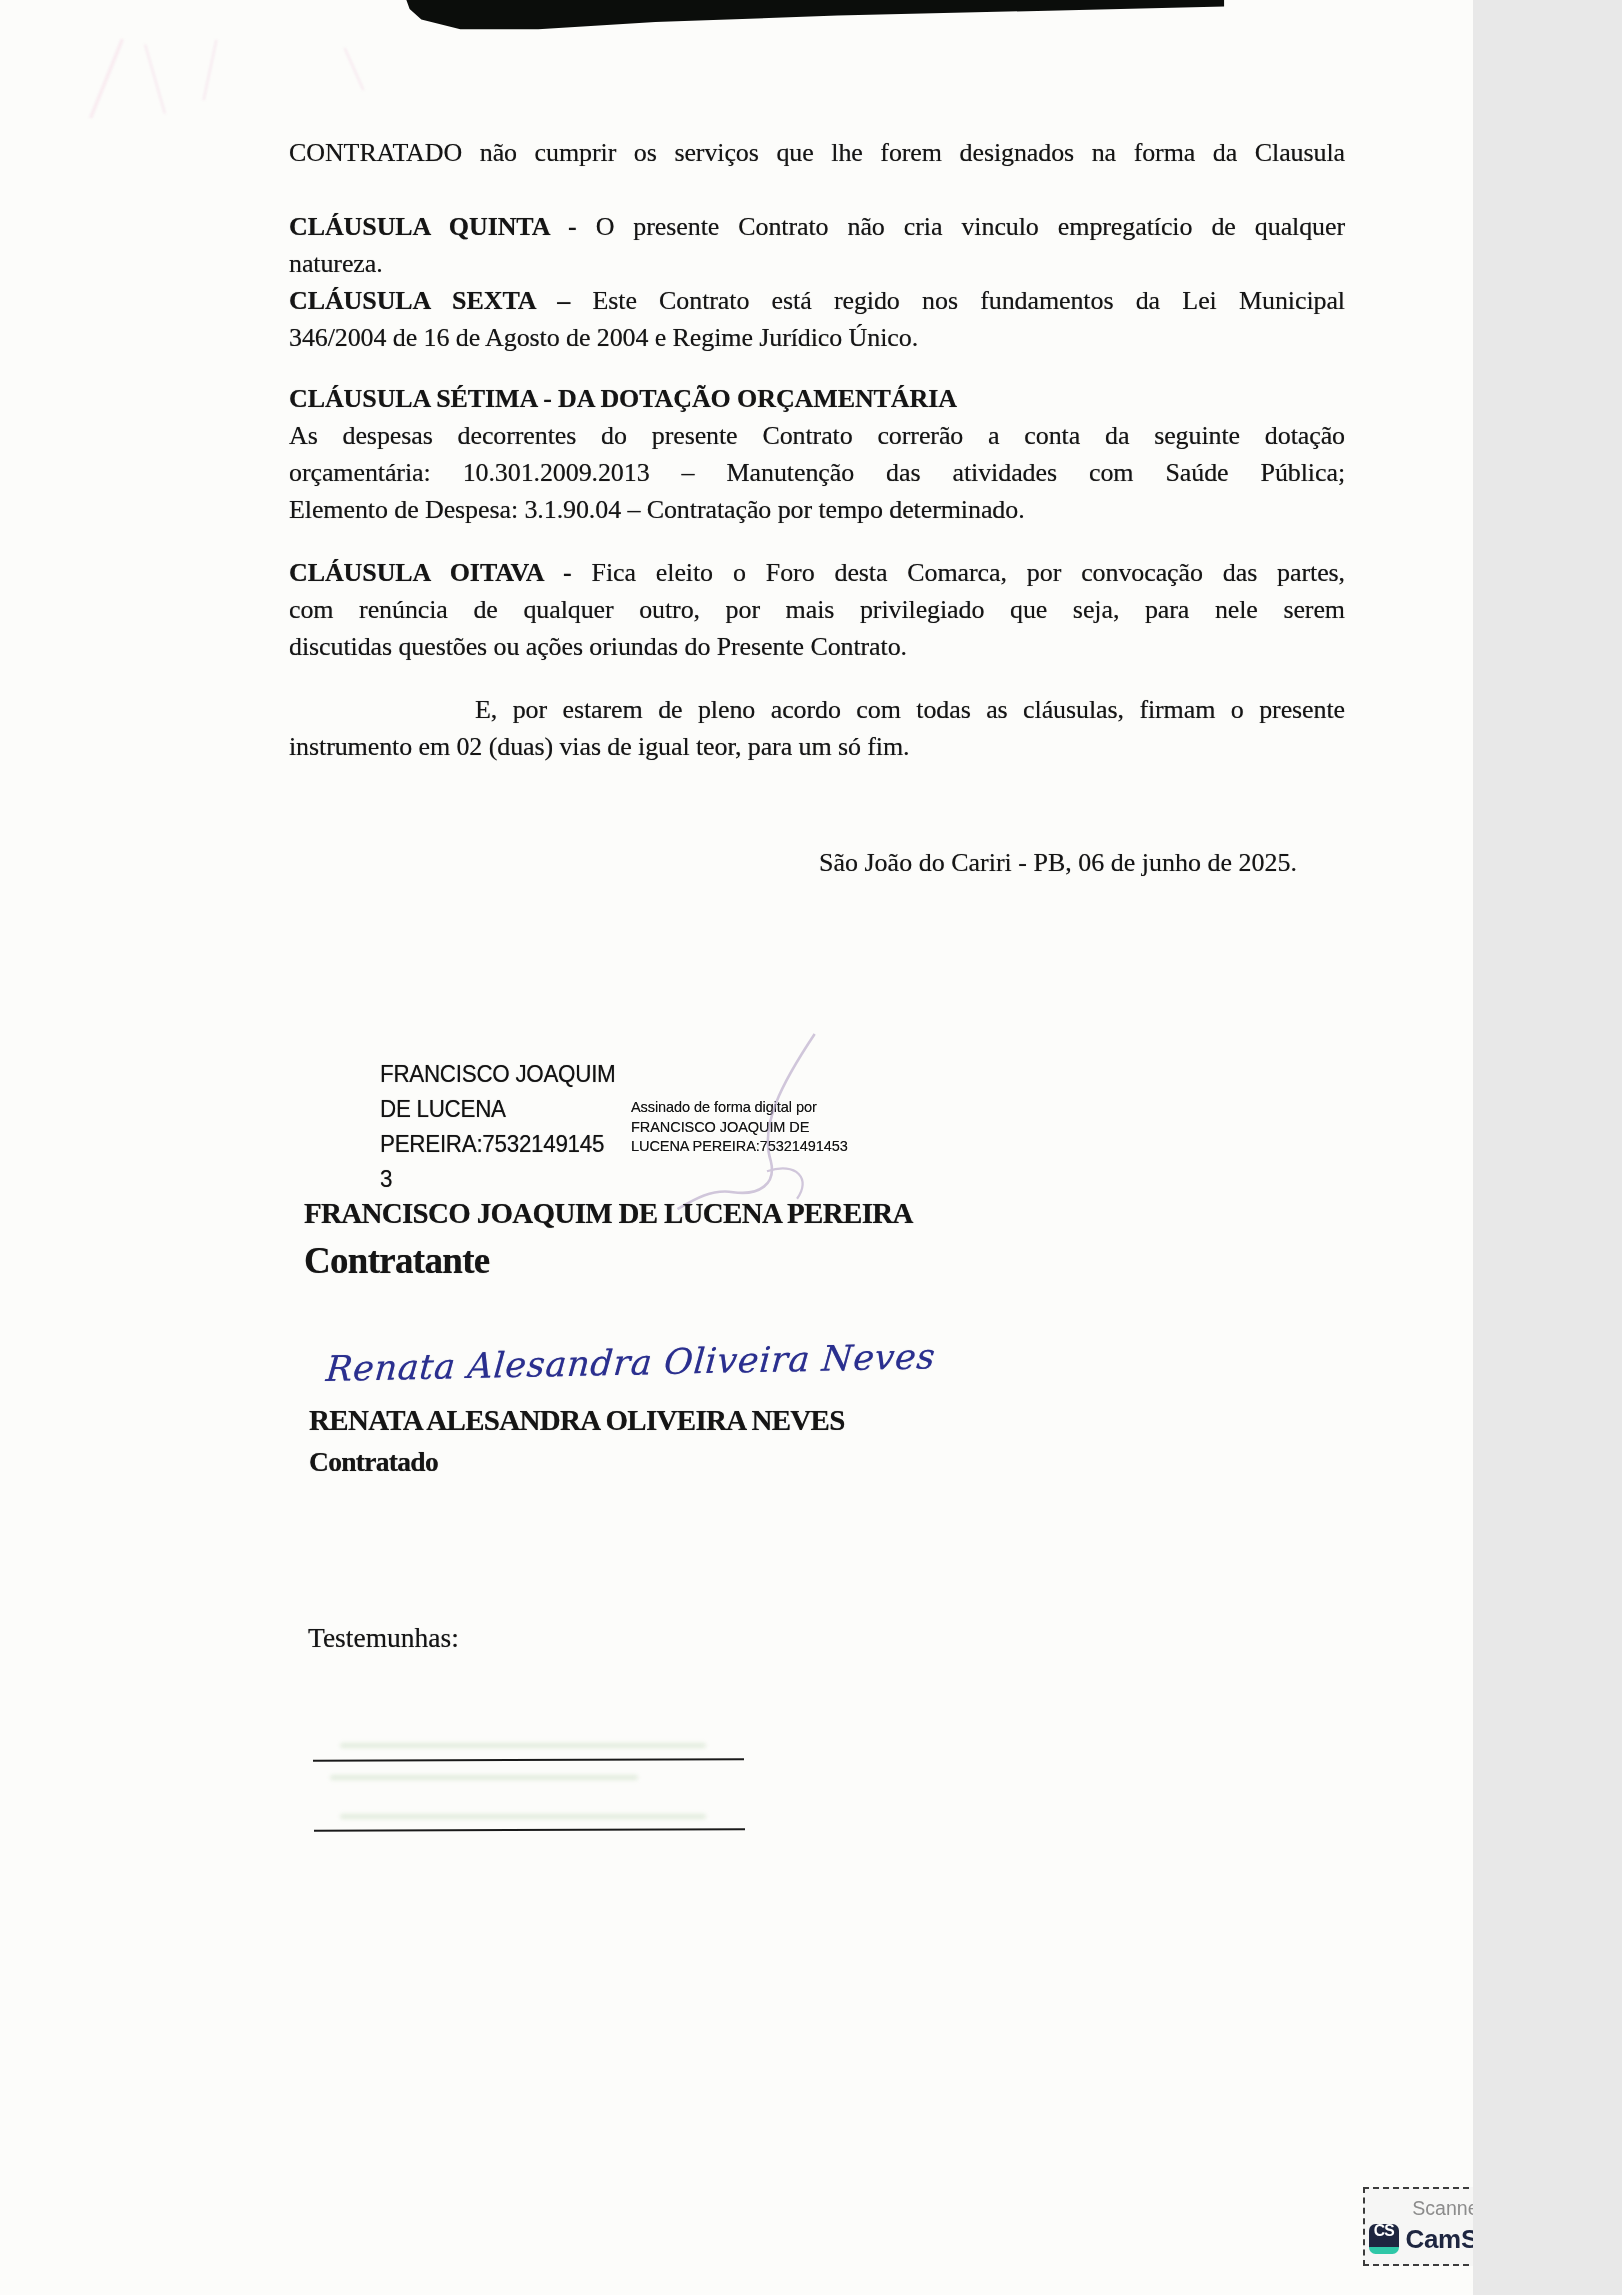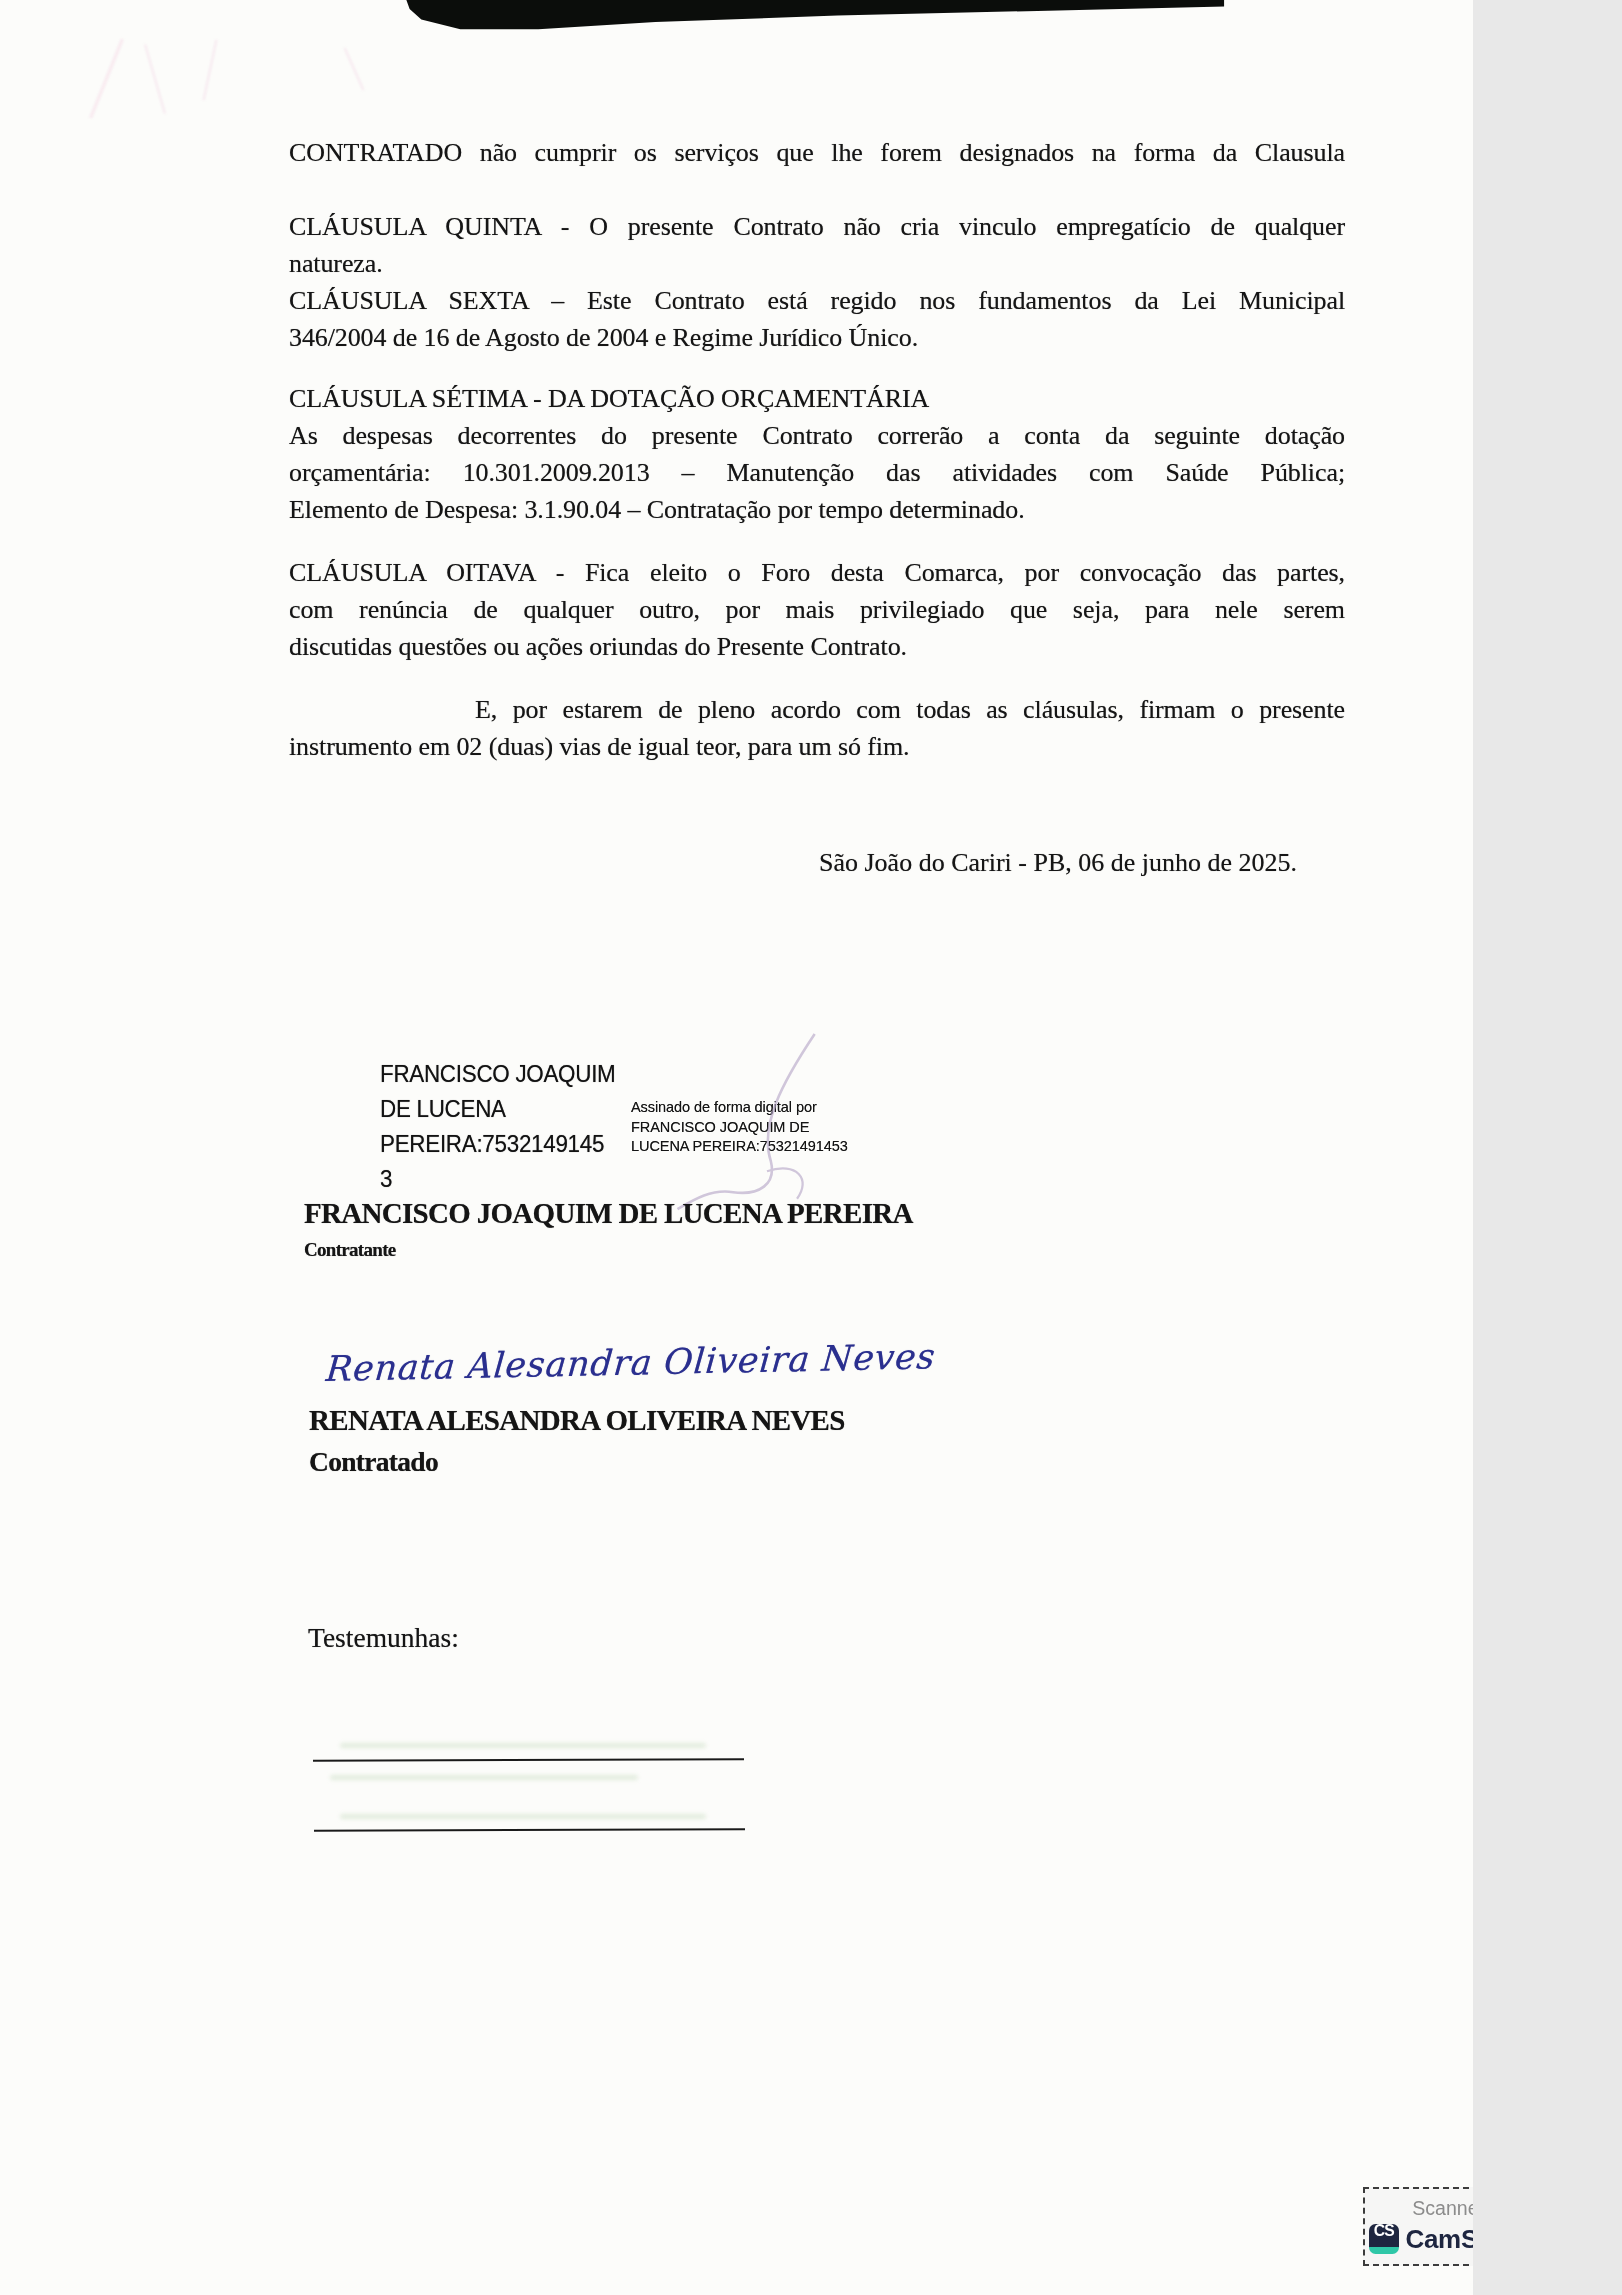--- a/index.html
+++ b/index.html
@@ -12,21 +12,21 @@
     position:absolute;left:289px;top:134px;width:1056px;
     font-size:26px;line-height:37px;letter-spacing:-0.1px;
     text-shadow:0 0 0.7px rgba(10,10,10,.55);
   }
   .ln{text-align:left;}
   .jl{text-align:justify;text-align-last:justify;}
   .gap56{margin-top:37px;}
   .gap36{margin-top:23.6px;}
   .gap40{margin-top:26px;}
   .indent{padding-left:186px;}
-  b{font-weight:400;}
+  b{font-weight:700;}
   .dateline{
     position:absolute;left:819px;top:848px;font-size:26px;
     text-shadow:0 0 0.7px rgba(10,10,10,.55);
   }
   
   .sig-big{
     position:absolute;left:380px;top:1057px;
     font-family:"Liberation Sans",sans-serif;font-size:23.6px;line-height:35px;
     color:#121212;letter-spacing:-0.3px;transform:scaleX(.95);transform-origin:left top;
     text-shadow:0 0 0.8px rgba(0,0,0,.6);
@@ -35,21 +35,21 @@
     position:absolute;left:631px;top:1097px;
     font-family:"Liberation Sans",sans-serif;font-size:15px;line-height:19.6px;
     color:#141414;letter-spacing:-0.1px;transform:scaleX(.97);transform-origin:left top;
     text-shadow:0 0 0.5px rgba(0,0,0,.6);
   }
   .printed-name{
     position:absolute;font-weight:700;letter-spacing:-0.7px;
     text-shadow:0 0 0.7px rgba(10,10,10,.6);
   }
   .fname{left:304px;top:1197px;font-size:29px;}
-  .frole{left:304px;top:1239px;font-size:19px;}
+  .frole{left:304px;top:1239px;font-size:37px;}
   .rname{left:309px;top:1404px;font-size:29px;}
   .rrole{left:309px;top:1446px;font-size:27.5px;}
   .script-sig{
     position:absolute;left:328px;top:1349px;
     font-family:"DejaVu Serif",serif;font-style:italic;font-size:35px;
     color:#2a2f8f;letter-spacing:0.7px;transform:rotate(-1.2deg) skewX(-6deg);
     transform-origin:left top;text-shadow:0 0 0.7px rgba(35,40,130,.6);
     white-space:nowrap;
   }
   .witnesses{

